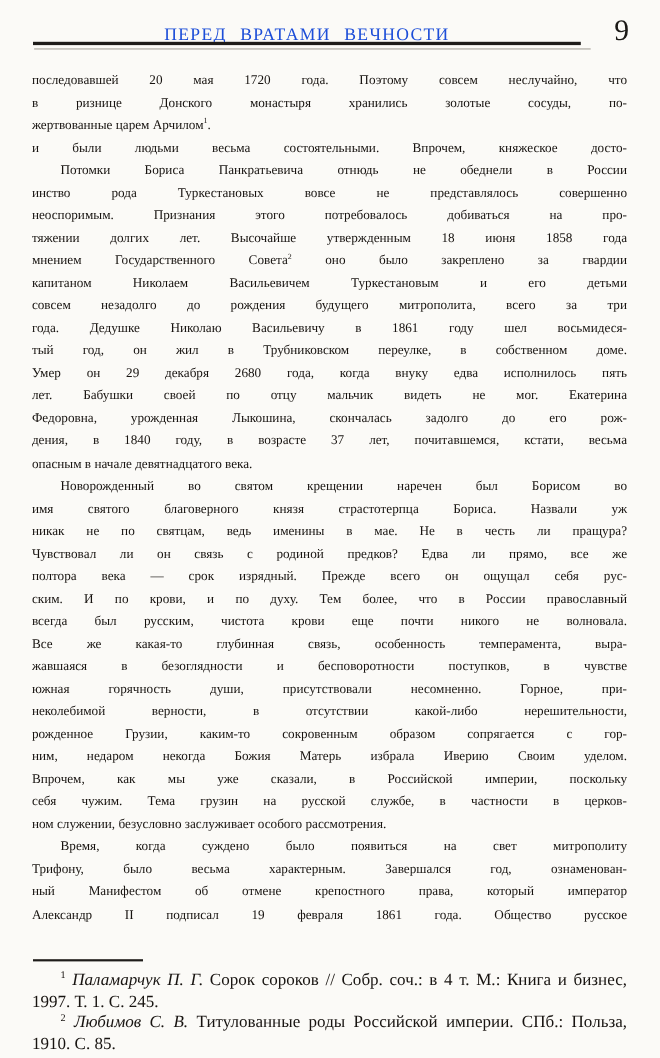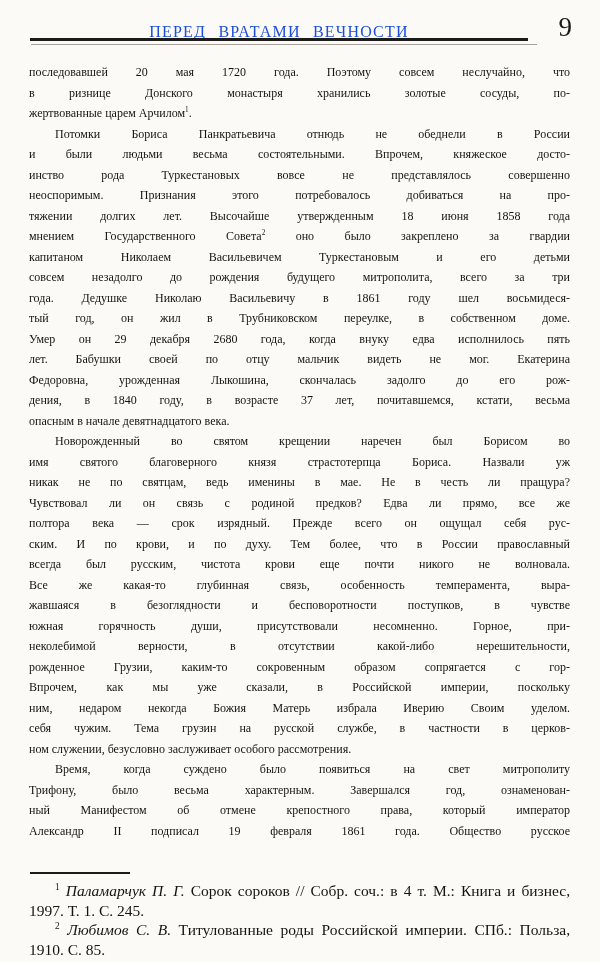--- a/index.html
+++ b/index.html
@@ -64,22 +64,22 @@
   <div class="rule-dark"></div>
   <div class="rule-light"></div>
 
   <div class="body-text">
       <div class="paragraph">
         <div class="line">последовавшей 20 мая 1720 года. Поэтому совсем неслучайно, что</div>
         <div class="line">в ризнице Донского монастыря хранились золотые сосуды, по-</div>
         <div class="line end">жертвованные царем Арчилом<sup>1</sup>.</div>
       </div>
       <div class="paragraph">
+        <div class="line">и были людьми весьма состоятельными. Впрочем, княжеское досто-</div>
         <div class="line indent">Потомки Бориса Панкратьевича отнюдь не обеднели в России</div>
-        <div class="line">и были людьми весьма состоятельными. Впрочем, княжеское досто-</div>
         <div class="line">инство рода Туркестановых вовсе не представлялось совершенно</div>
         <div class="line">неоспоримым. Признания этого потребовалось добиваться на про-</div>
         <div class="line">тяжении долгих лет. Высочайше утвержденным 18 июня 1858 года</div>
         <div class="line">мнением Государственного Совета<sup>2</sup> оно было закреплено за гвардии</div>
         <div class="line">капитаном Николаем Васильевичем Туркестановым и его детьми</div>
         <div class="line">совсем незадолго до рождения будущего митрополита, всего за три</div>
         <div class="line">года. Дедушке Николаю Васильевичу в 1861 году шел восьмидеся-</div>
         <div class="line">тый год, он жил в Трубниковском переулке, в собственном доме.</div>
         <div class="line">Умер он 29 декабря 2680 года, когда внуку едва исполнилось пять</div>
         <div class="line">лет. Бабушки своей по отцу мальчик видеть не мог. Екатерина</div>
@@ -93,22 +93,22 @@
         <div class="line">никак не по святцам, ведь именины в мае. Не в честь ли пращура?</div>
         <div class="line">Чувствовал ли он связь с родиной предков? Едва ли прямо, все же</div>
         <div class="line">полтора века — срок изрядный. Прежде всего он ощущал себя рус-</div>
         <div class="line">ским. И по крови, и по духу. Тем более, что в России православный</div>
         <div class="line">всегда был русским, чистота крови еще почти никого не волновала.</div>
         <div class="line">Все же какая-то глубинная связь, особенность темперамента, выра-</div>
         <div class="line">жавшаяся в безоглядности и бесповоротности поступков, в чувстве</div>
         <div class="line">южная горячность души, присутствовали несомненно. Горное, при-</div>
         <div class="line">неколебимой верности, в отсутствии какой-либо нерешительности,</div>
         <div class="line">рожденное Грузии, каким-то сокровенным образом сопрягается с гор-</div>
+        <div class="line">ним, недаром некогда Божия Матерь избрала Иверию Своим уделом.</div>
         <div class="line">Впрочем, как мы уже сказали, в Российской империи, поскольку</div>
-        <div class="line">ним, недаром некогда Божия Матерь избрала Иверию Своим уделом.</div>
         <div class="line">себя чужим. Тема грузин на русской службе, в частности в церков-</div>
         <div class="line end">ном служении, безусловно заслуживает особого рассмотрения.</div>
       </div>
       <div class="paragraph">
         <div class="line indent">Время, когда суждено было появиться на свет митрополиту</div>
         <div class="line">Трифону, было весьма характерным. Завершался год, ознаменован-</div>
         <div class="line">ный Манифестом об отмене крепостного права, который император</div>
         <div class="line">Александр II подписал 19 февраля 1861 года. Общество русское</div>
       </div>
     </div>

